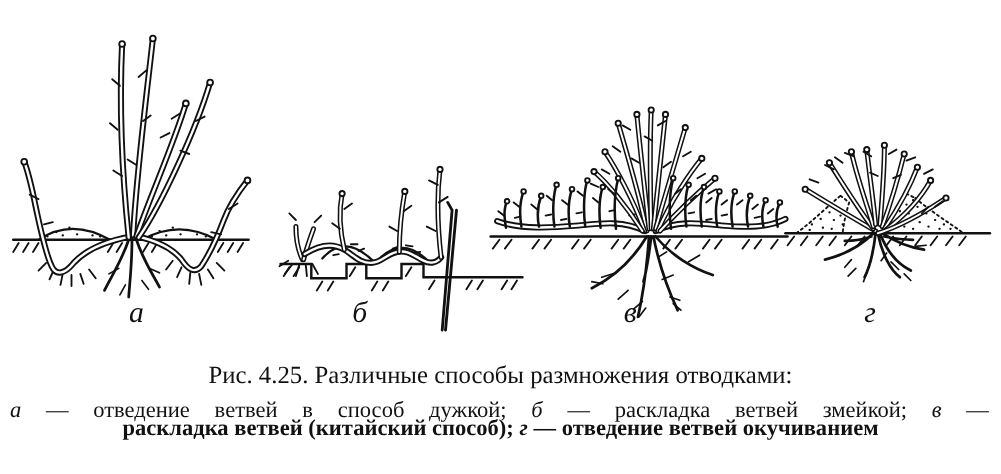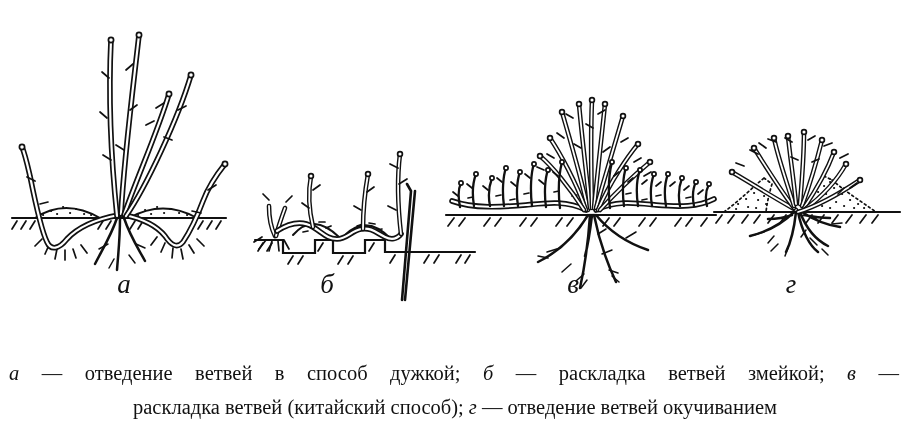--- a/index.html
+++ b/index.html
@@ -6,21 +6,21 @@
   .page{position:relative;width:910px;height:431px;background:#fff;overflow:hidden;
         font-family:"Liberation Serif",serif;color:#111;}
   .art{position:absolute;left:0;top:0;width:910px;height:315px;}
   .panel-svg{position:absolute;}
   .plabel{position:absolute;top:269px;transform:translateX(-50%);
           font:italic 27px "Liberation Serif",serif;color:#111;}
   .caption{position:absolute;top:327px;left:0;right:0;margin:0;text-align:center;
            font-size:22.5px;line-height:28px;}
   .lg{font-size:20.5px;line-height:28px;}
   .lg1{position:absolute;top:359px;left:9px;right:11px;text-align:justify;text-align-last:justify;}
-  .lg2{position:absolute;top:393px;left:0;right:0;text-align:center;}
+  .lg2{position:absolute;top:375px;left:0;right:0;text-align:center;font-weight:bold;}
   .it{font-style:italic;}
   
   svg *{vector-effect:none;}
   .bk {fill:none;stroke:#111;stroke-width:5.6;stroke-linecap:round;stroke-linejoin:round;}
   .wt {fill:none;stroke:#fff;stroke-width:2.2;stroke-linecap:round;stroke-linejoin:round;}
   .bk2{fill:none;stroke:#111;stroke-width:4.6;stroke-linecap:round;stroke-linejoin:round;}
   .wt2{fill:none;stroke:#fff;stroke-width:1.8;stroke-linecap:round;stroke-linejoin:round;}
   .ln  {fill:none;stroke:#111;stroke-width:2.2;stroke-linecap:round;}
   .stk {fill:none;stroke:#111;stroke-width:2.6;stroke-linecap:round;}
   .sh  {fill:none;stroke:#111;stroke-width:2.3;stroke-linecap:round;}
@@ -274,18 +274,19 @@
         <circle class="bud" cx="152" cy="80" r="2.4"></circle>
       </g>
     </svg>
 
     <span class="plabel" style="left:124px">а</span>
     <span class="plabel" style="left:327px">б</span>
     <span class="plabel" style="left:573px">в</span>
     <span class="plabel" style="left:791px">г</span>
   </div>
 
+  <p class="caption">Рис. 4.25. Различные способы размножения отводками:</p>
 
   <div>
     <div class="lg lg1"><span class="it">а</span><span> — отведение ветвей в способ дужкой; </span><span class="it">б</span><span> — раскладка ветвей змейкой; </span><span class="it">в</span><span> —</span></div>
     <div class="lg lg2"><span>раскладка ветвей (китайский способ); </span><span class="it">г</span><span> — отведение ветвей окучиванием</span></div>
   </div>
 </div>
 
 </body></html>

